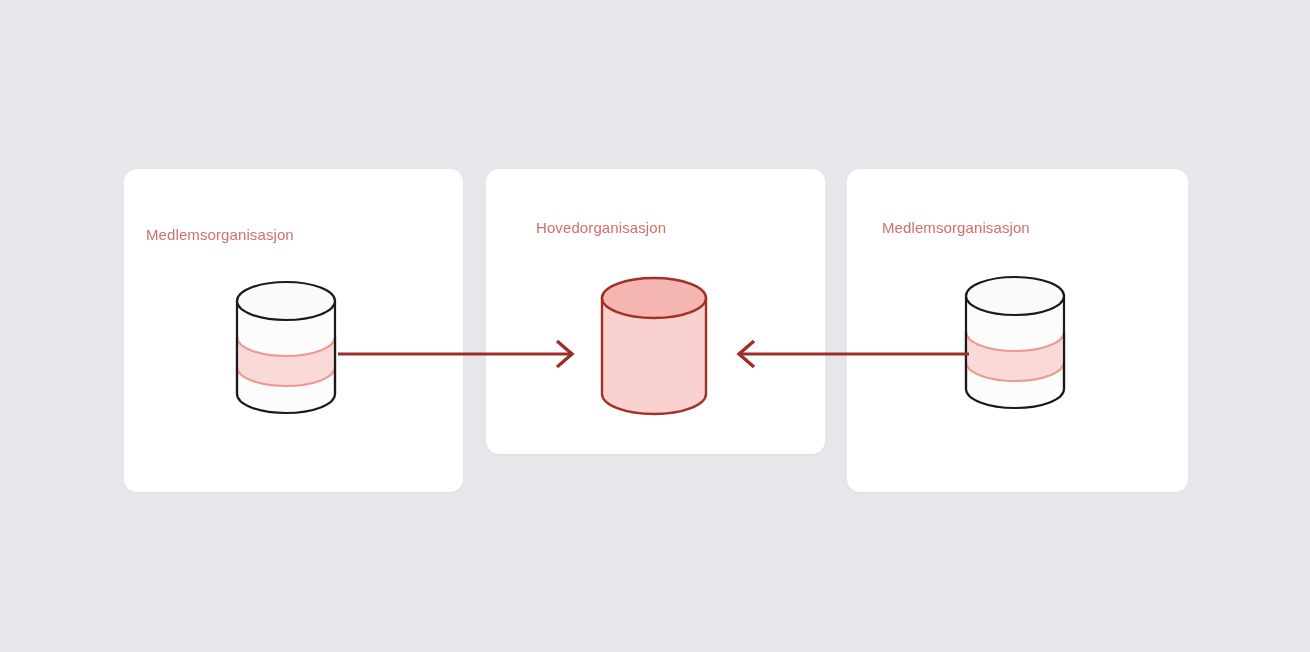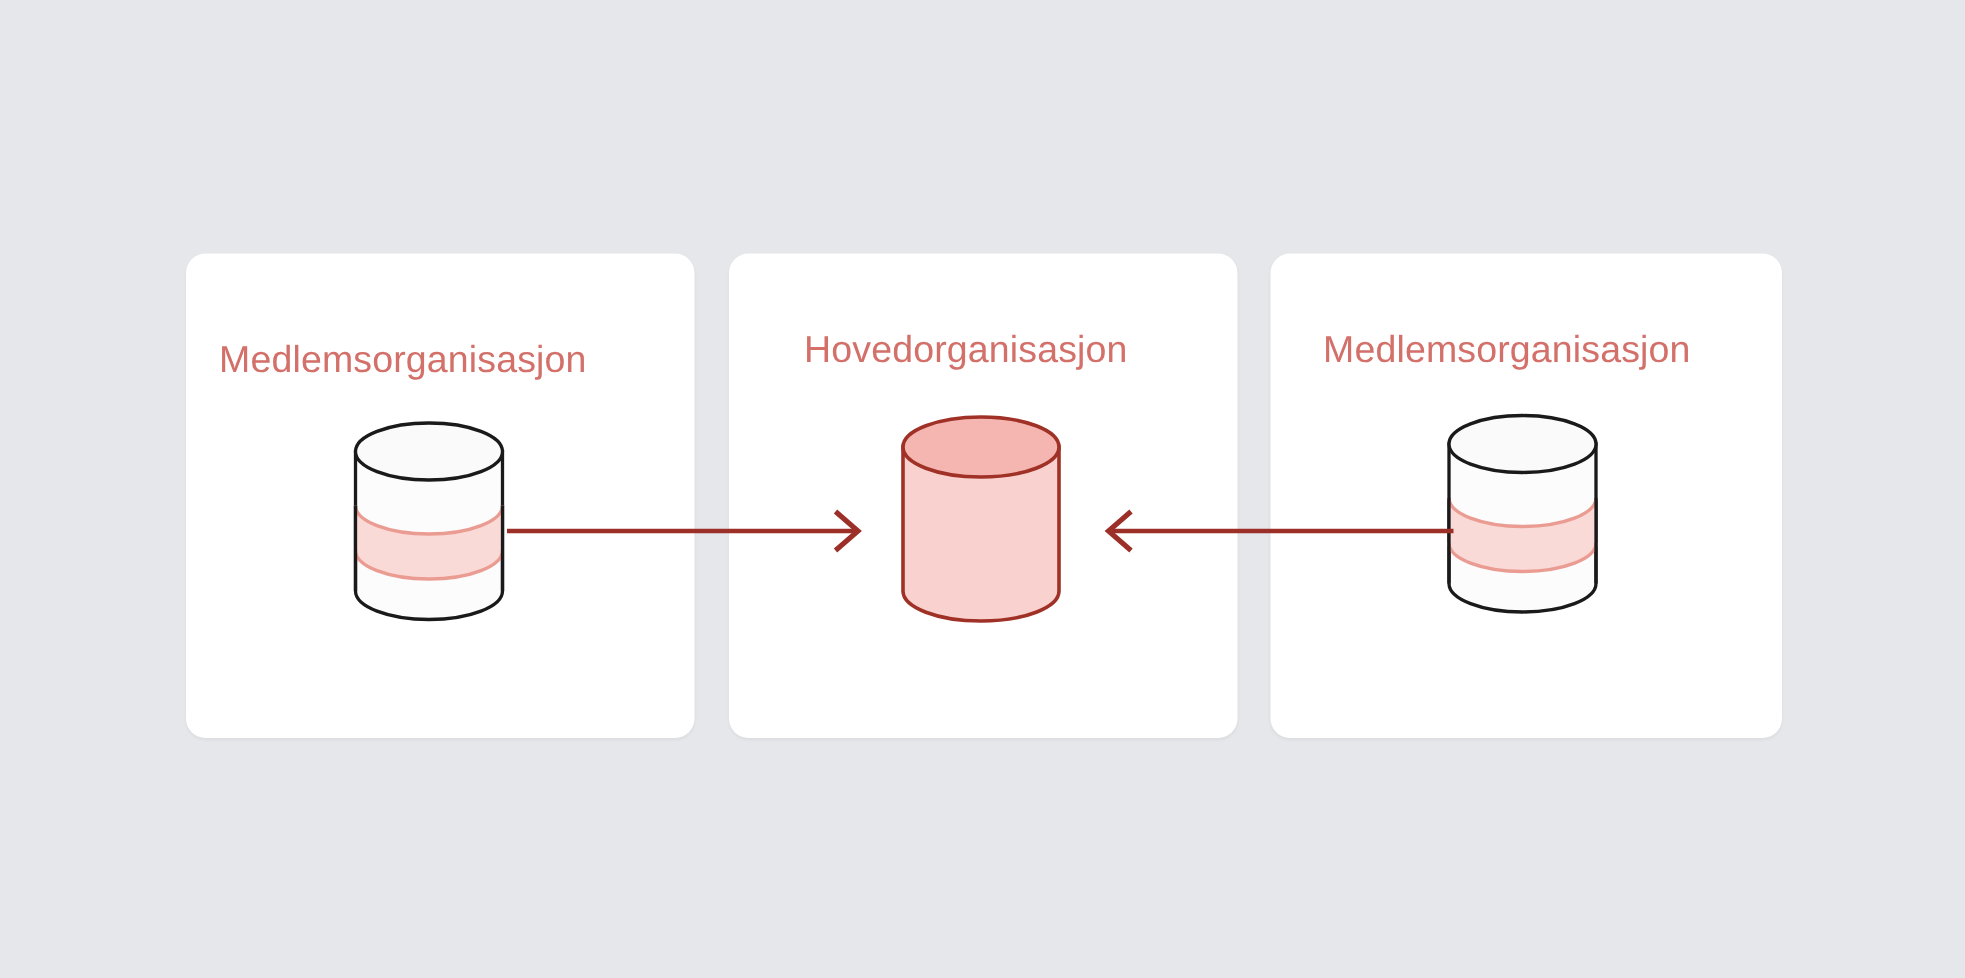--- a/index.html
+++ b/index.html
@@ -18,27 +18,27 @@
     width: 1310px;
     height: 652px;
   }
   .card {
     position: absolute;
     background: #ffffff;
     border-radius: 13px;
     box-shadow: 0 1px 2px rgba(60,64,72,0.06);
   }
   #card-left   { left: 124px; top: 169px; width: 339px; height: 323px; }
-  #card-mid    { left: 486px; top: 169px; width: 339px; height: 323px; }
+  #card-mid    { left: 486px; top: 169px; width: 339px; height: 285px; }
   #card-right  { left: 847px; top: 169px; width: 341px; height: 323px; }
 
   .card-title {
     position: absolute;
     color: #d27069;
-    font-size: 25px;
+    font-size: 15px;
     font-weight: 400;
     letter-spacing: 0.1px;
     white-space: nowrap;
   }
   #title-left  { left: 22px; top: 57px; }
   #title-mid   { left: 50px; top: 50px; }
   #title-right { left: 35px; top: 50px; }
 
   .db-svg {
     position: absolute;

